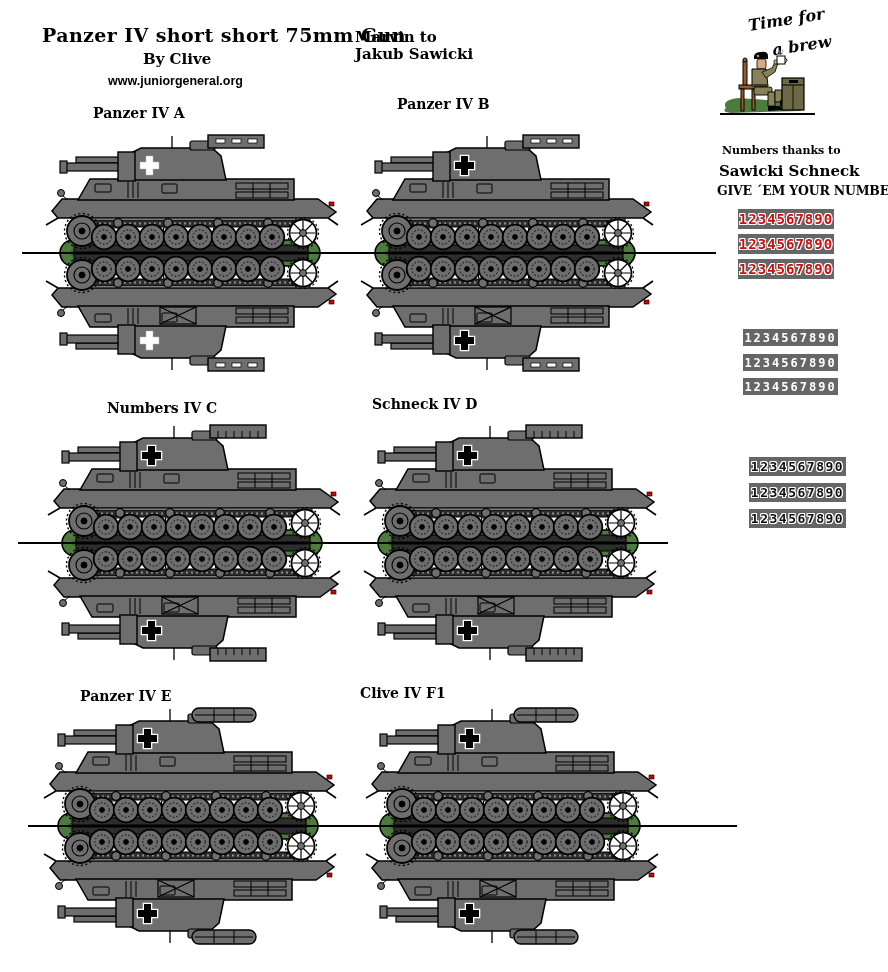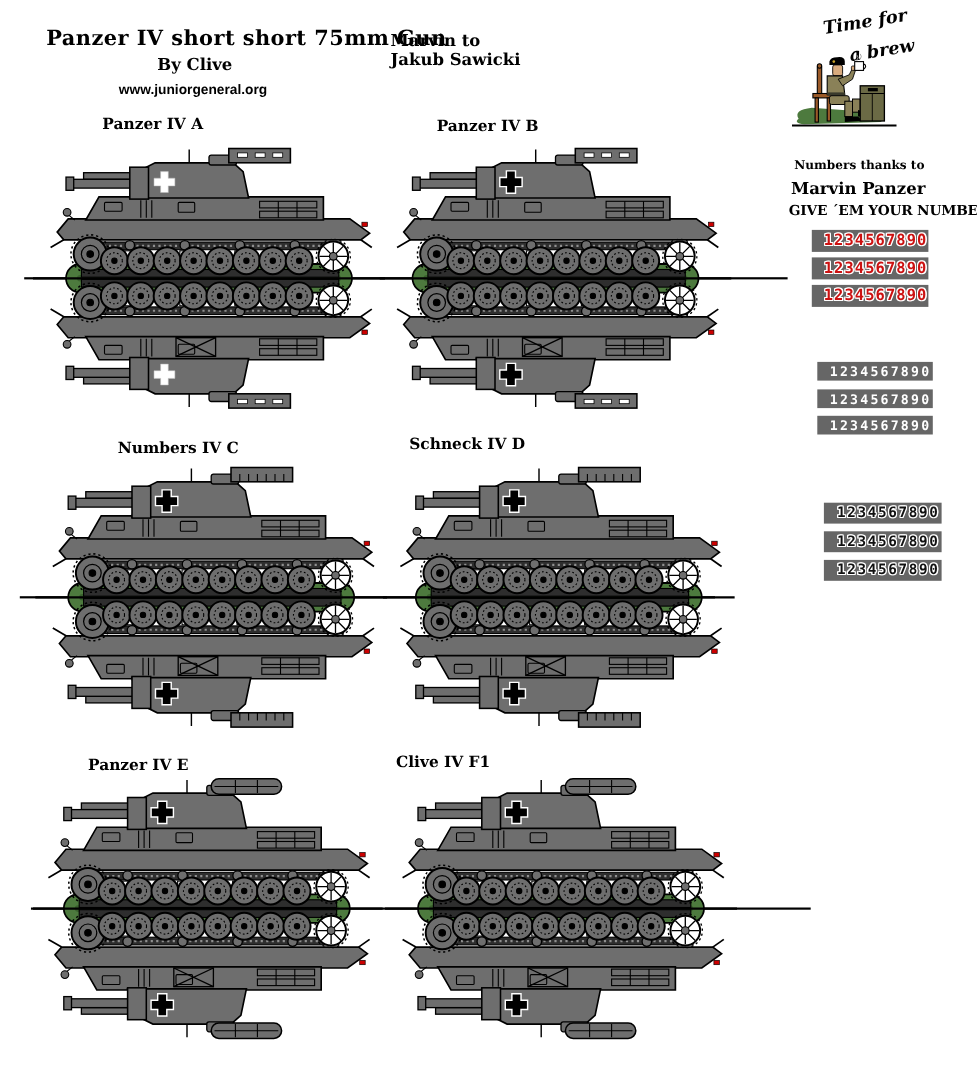--- a/index.html
+++ b/index.html
@@ -14,40 +14,40 @@
   #thanks2{left:355px;top:45px;font-weight:bold;font-size:15px;}
   #brew1{left:748px;top:10px;font-style:italic;font-weight:bold;font-size:16px;transform:rotate(-9deg);}
   #brew2{left:772px;top:36px;font-style:italic;font-weight:bold;font-size:16px;transform:rotate(-9deg);}
   #credit1{left:722px;top:144px;font-weight:bold;font-size:11px;}
   #credit2{left:719px;top:162px;font-weight:bold;font-size:15px;}
   #slogan{left:717px;top:183px;font-weight:bold;font-size:12.5px;letter-spacing:-.2px;}
   .tank-label{position:absolute;font-weight:bold;font-size:14px;white-space:nowrap;}
   .fold-line{position:absolute;height:2px;background:#000;z-index:0;}
   .tank-cell{position:absolute;z-index:1;}
   .strip{position:absolute;background:var(--c-strip-bg);display:flex;align-items:center;justify-content:center;
-         font-family:"DejaVu Sans Mono",monospace;font-weight:bold;z-index:2;padding-left:10px;}
+         font-family:"DejaVu Sans Mono",monospace;font-weight:bold;z-index:2;}
   .strip--red-outline{color:var(--c-digit-red);font-size:14px;letter-spacing:1px;
     text-shadow:-1px -1px 0 #fff,1px -1px 0 #fff,-1px 1px 0 #fff,1px 1px 0 #fff,-1px 0 0 #fff,1px 0 0 #fff,0 -1px 0 #fff,0 1px 0 #fff;}
   .strip--white{color:var(--c-digit-white);font-size:12px;letter-spacing:2px;}
   .strip--black-outline{color:var(--c-digit-black);font-size:13px;letter-spacing:1.5px;
     text-shadow:-1px -1px 0 #fff,1px -1px 0 #fff,-1px 1px 0 #fff,1px 1px 0 #fff,-1px 0 0 #fff,1px 0 0 #fff,0 -1px 0 #fff,0 1px 0 #fff;}
   #soldier-box{left:718px;top:48px;width:100px;height:72px;}
 </style>
 </head>
 <body>
 
 <div id="title" class="abs txt">Panzer IV short short 75mm Gun</div>
 <div id="byline" class="abs txt">By Clive</div>
 <div id="url" class="abs txt">www.juniorgeneral.org</div>
 <div id="thanks1" class="abs txt">Marvin to</div>
 <div id="thanks2" class="abs txt">Jakub Sawicki</div>
 <div id="brew1" class="abs txt">Time for</div>
 <div id="brew2" class="abs txt">a brew</div>
 <div id="credit1" class="abs txt">Numbers thanks to</div>
-<div id="credit2" class="abs txt">Marvin Panzer</div>
+<div id="credit2" class="abs txt">Sawicki Schneck</div>
 <div id="slogan" class="abs txt">GIVE ´EM YOUR NUMBER!</div>
 
 <svg id="soldier-box" class="abs" viewBox="0 0 100 72">
   <path d="M8 60 Q3 52 20 50 L76 54 Q87 57 83 63 L13 65 Q3 64 8 60 Z" style="fill:var(--c-base-green)"></path>
   <line x1="2" y1="66" x2="97" y2="66" stroke="#000" stroke-width="1.8"></line>
   <g style="fill:var(--c-chair-brown);stroke:#000;stroke-width:1">
     <rect x="25" y="13" width="4" height="26"></rect>
       <circle cx="27" cy="12" r="2"></circle>
     <rect x="21" y="37" width="17" height="4"></rect>
     <rect x="23" y="41" width="3" height="22"></rect>
@@ -188,21 +188,21 @@
         <use href="#cross-white"></use>
         <use href="#bin-slots"></use>
         <use href="#xbox"></use>
       </g>
     <g transform="translate(10,0)">
         <use href="#tank-body"></use>
         <use href="#cross-white"></use>
         <use href="#bin-slots"></use>
       </g>
   </svg>
-  <div class="tank-label" style="left:397px;top:107px">Panzer IV B</div>
+  <div class="tank-label" style="left:397px;top:96px">Panzer IV B</div>
   <svg class="tank-cell" style="left:345px;top:133px" width="320" height="240" viewBox="0 0 320 240">
     <rect x="30" y="107" width="260" height="26" rx="13" style="fill:var(--c-base-green);stroke:#000;stroke-width:1.6"></rect>
     <rect x="40" y="117" width="240" height="6" rx="3" style="fill:var(--c-base-green-dark)"></rect>
     <line x1="0" y1="120" x2="320" y2="120" stroke="#000" stroke-width="2"></line>
     <g transform="translate(10,240) scale(1,-1)">
         <use href="#tank-body"></use>
         <use href="#cross-black"></use>
         <use href="#bin-slots"></use>
         <use href="#xbox"></use>
       </g>

